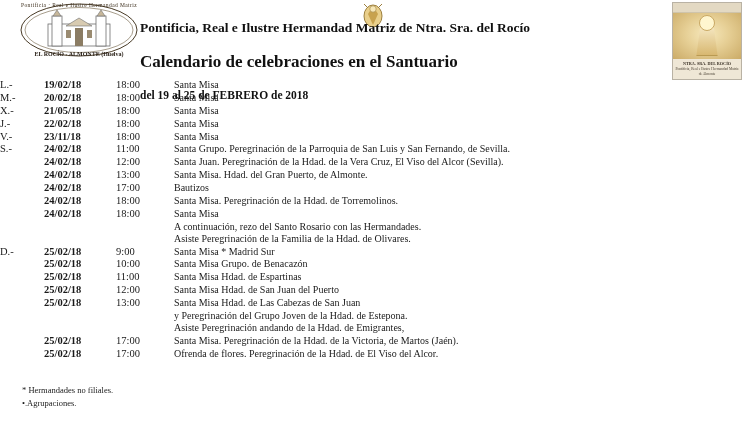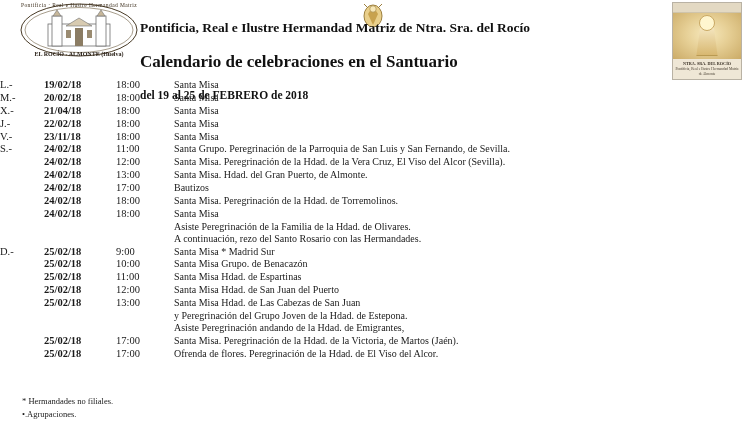--- a/index.html
+++ b/index.html
@@ -194,21 +194,21 @@
     font-size: 10.5px;
   }
   td.c-desc {
     font-size: 10px;
   }
 
   
   .footnotes {
     position: absolute;
     left: 22px;
-    bottom: 10px;
+    bottom: 21px;
     font-size: 8.5px;
     line-height: 1.45;
     color: #1a1a1a;
   }
 </style>
 </head>
 <body>
 
 <div class="page">
 
@@ -270,21 +270,21 @@
             <td class="c-desc">Santa Misa</td>
           </tr>
           <tr>
             <td class="c-day">M.-</td>
             <td class="c-date">20/02/18</td>
             <td class="c-time">18:00</td>
             <td class="c-desc">Santa Misa</td>
           </tr>
           <tr>
             <td class="c-day">X.-</td>
-            <td class="c-date">21/04/18</td>
+            <td class="c-date">21/05/18</td>
             <td class="c-time">18:00</td>
             <td class="c-desc">Santa Misa</td>
           </tr>
           <tr>
             <td class="c-day">J.-</td>
             <td class="c-date">22/02/18</td>
             <td class="c-time">18:00</td>
             <td class="c-desc">Santa Misa</td>
           </tr>
           <tr>
@@ -296,21 +296,21 @@
           <tr>
             <td class="c-day">S.-</td>
             <td class="c-date">24/02/18</td>
             <td class="c-time">11:00</td>
             <td class="c-desc">Santa Grupo. Peregrinación de la Parroquia de San Luis y San Fernando, de Sevilla.</td>
           </tr>
           <tr>
             <td class="c-day"></td>
             <td class="c-date">24/02/18</td>
             <td class="c-time">12:00</td>
-            <td class="c-desc">Santa Misa. Peregrinación de la Hdad. de la Vera Cruz, El Viso del Alcor (Sevilla).</td>
+            <td class="c-desc">Santa Juan. Peregrinación de la Hdad. de la Vera Cruz, El Viso del Alcor (Sevilla).</td>
           </tr>
           <tr>
             <td class="c-day"></td>
             <td class="c-date">24/02/18</td>
             <td class="c-time">13:00</td>
             <td class="c-desc">Santa Misa. Hdad. del Gran Puerto, de Almonte.</td>
           </tr>
           <tr>
             <td class="c-day"></td>
             <td class="c-date">24/02/18</td>
@@ -321,32 +321,32 @@
             <td class="c-day"></td>
             <td class="c-date">24/02/18</td>
             <td class="c-time">18:00</td>
             <td class="c-desc">Santa Misa. Peregrinación de la Hdad. de Torremolinos.</td>
           </tr>
           <tr>
             <td class="c-day"></td>
             <td class="c-date">24/02/18</td>
             <td class="c-time">18:00</td>
             <td class="c-desc">Santa Misa</td>
+          </tr>
+          <tr>
+            <td class="c-day"></td>
+            <td class="c-date"></td>
+            <td class="c-time"></td>
+            <td class="c-desc">A continuación, rezo del Santo Rosario con las Hermandades.</td>
           </tr>
           <tr>
             <td class="c-day"></td>
             <td class="c-date"></td>
             <td class="c-time"></td>
             <td class="c-desc">Asiste Peregrinación de la Familia de la Hdad. de Olivares.</td>
-          </tr>
-          <tr>
-            <td class="c-day"></td>
-            <td class="c-date"></td>
-            <td class="c-time"></td>
-            <td class="c-desc">A continuación, rezo del Santo Rosario con las Hermandades.</td>
           </tr>
           <tr>
             <td class="c-day">D.-</td>
             <td class="c-date">25/02/18</td>
             <td class="c-time">9:00</td>
             <td class="c-desc">Santa Misa * Madrid Sur</td>
           </tr>
           <tr>
             <td class="c-day"></td>
             <td class="c-date">25/02/18</td>

